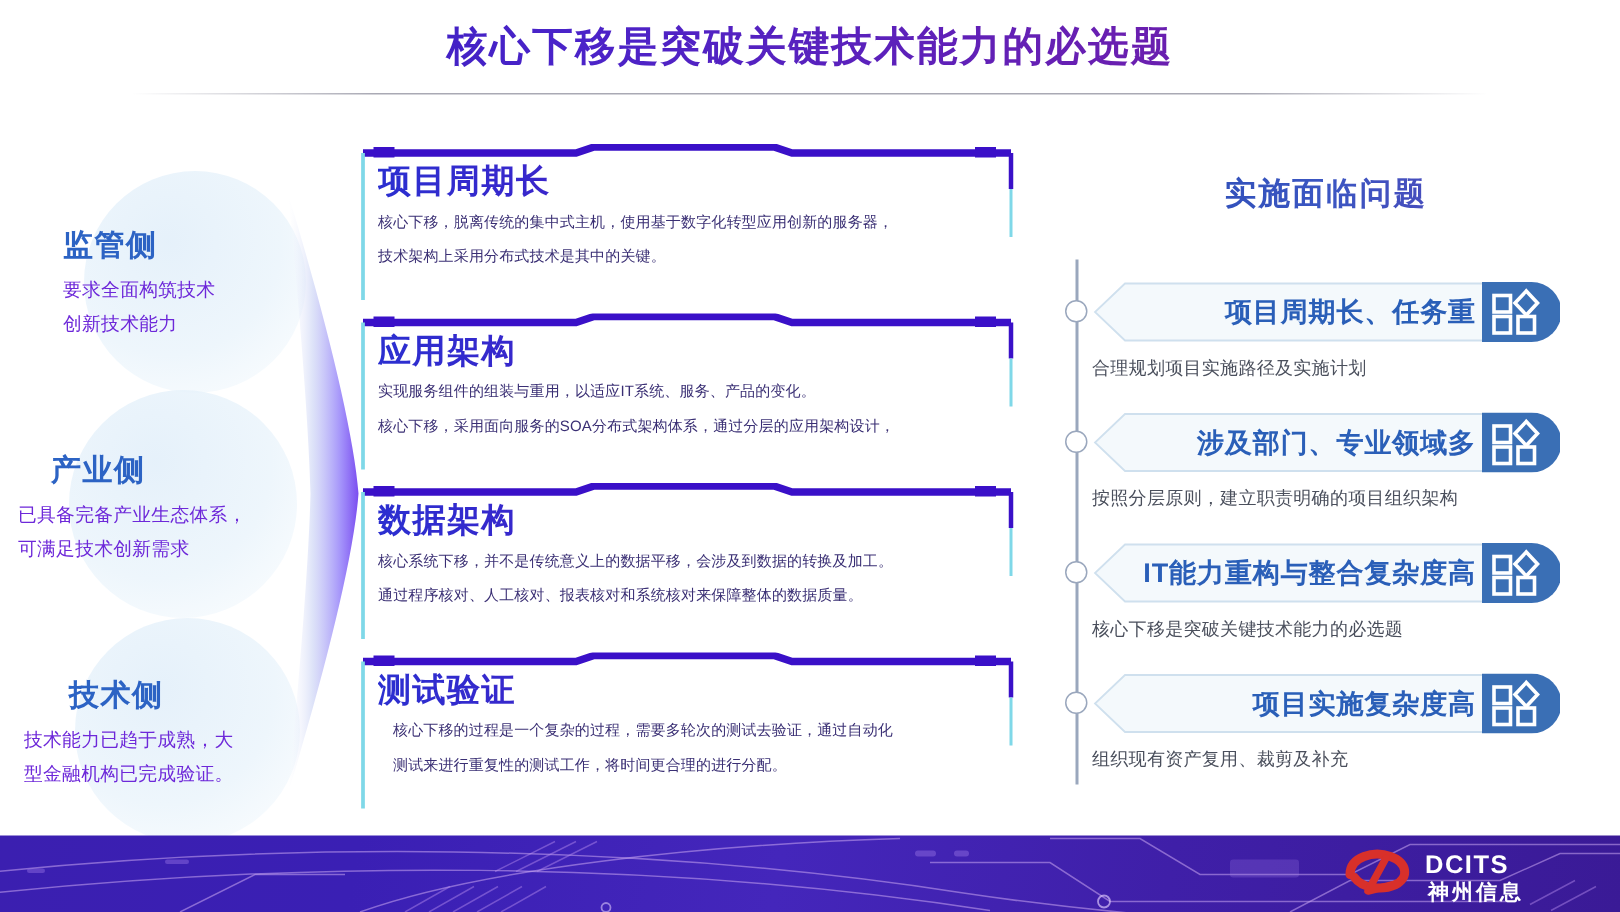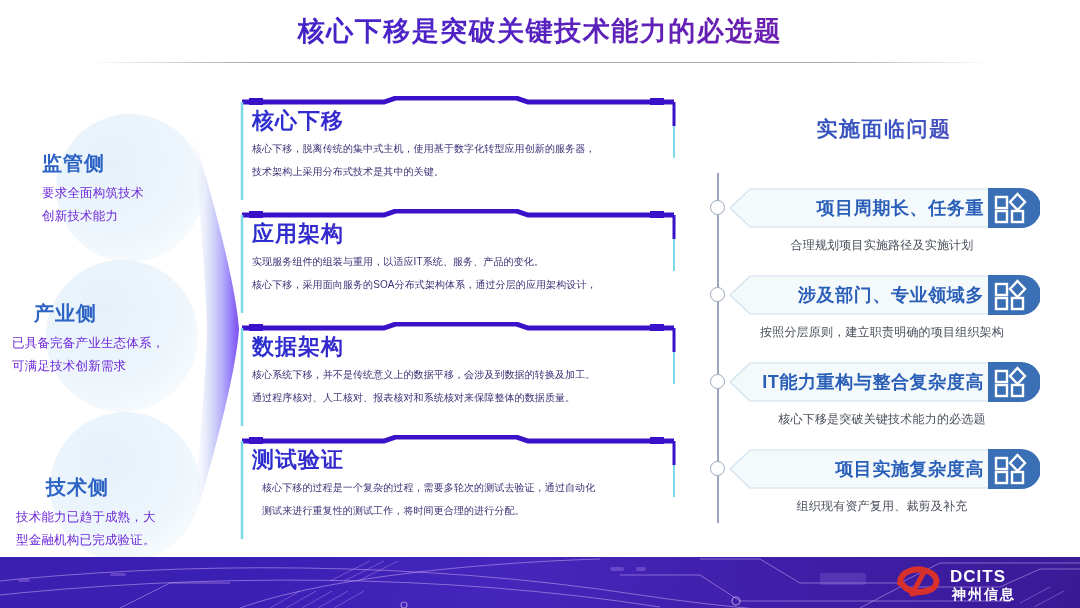--- a/index.html
+++ b/index.html
@@ -62,21 +62,21 @@
   .side-body {
     font-size: 12.5px;
     line-height: 1.85;
     color: #6d28d9;
     letter-spacing: 0.2px;
   }
   .sec0 .side-head { padding-left: 42px; }
   .sec0 .side-body { padding-left: 42px; }
   .sec1 .side-head { padding-left: 34px; }
   .sec1 .side-body { padding-left: 12px; }
-  .sec2 .side-head { padding-left: 46px; margin-top: 24px; }
+  .sec2 .side-head { padding-left: 46px; }
   .sec2 .side-body { padding-left: 16px; }
 
   
   #arrow-wrap {
     position: absolute; left: 186px; top: 128px;
     width: 56px; height: 402px;
   }
 
   
   #cards { position: absolute; left: 236px; top: 96px; width: 444px; height: 448px; }
@@ -158,21 +158,21 @@
     white-space: nowrap;
   }
   .tl-icon {
     position: absolute;
     right: 0; top: 0;
     width: 52px; height: 40px;
     z-index: 3;
   }
   .tl-sub {
     position: relative;
-    text-align: center;
+    text-align: left;
     font-size: 12px;
     color: #4a4f5c;
     letter-spacing: 0.2px;
     padding-right: 4px;
     margin-top: 9px;
     white-space: nowrap;
   }
 
   
   #footer {
@@ -241,21 +241,21 @@
 
     <div class="card" style="top:0px;">
       <svg class="card-frame" viewBox="0 0 444 108">
         <path d="M 6 6 L 148 6 L 160 2 L 280 2 L 292 6 L 438 6" fill="none" stroke="#3a10c8" stroke-width="5"></path>
         <path d="M 438 6 L 438 30" fill="none" stroke="#3a10c8" stroke-width="3"></path>
         <path d="M 438 30 L 438 62" fill="none" stroke="#7fd8e8" stroke-width="2"></path>
         <path d="M 6 6 L 6 104" fill="none" stroke="#7fd8e8" stroke-width="2.5"></path>
         <rect x="13" y="2" width="14" height="7" fill="#3a10c8"></rect>
         <rect x="414" y="2" width="14" height="7" fill="#3a10c8"></rect>
       </svg>
-      <div class="card-title">核心下移</div>
+      <div class="card-title">项目周期长</div>
       <div class="card-text">核心下移，脱离传统的集中式主机，使用基于数字化转型应用创新的服务器，</div>
       <div class="card-text">技术架构上采用分布式技术是其中的关键。</div>
     </div>
 
     <div class="card" style="top:113px;">
       <svg class="card-frame" viewBox="0 0 444 108">
         <path d="M 6 6 L 148 6 L 160 2 L 280 2 L 292 6 L 438 6" fill="none" stroke="#3a10c8" stroke-width="5"></path>
         <path d="M 438 6 L 438 30" fill="none" stroke="#3a10c8" stroke-width="3"></path>
         <path d="M 438 30 L 438 62" fill="none" stroke="#7fd8e8" stroke-width="2"></path>
         <path d="M 6 6 L 6 104" fill="none" stroke="#7fd8e8" stroke-width="2.5"></path>

